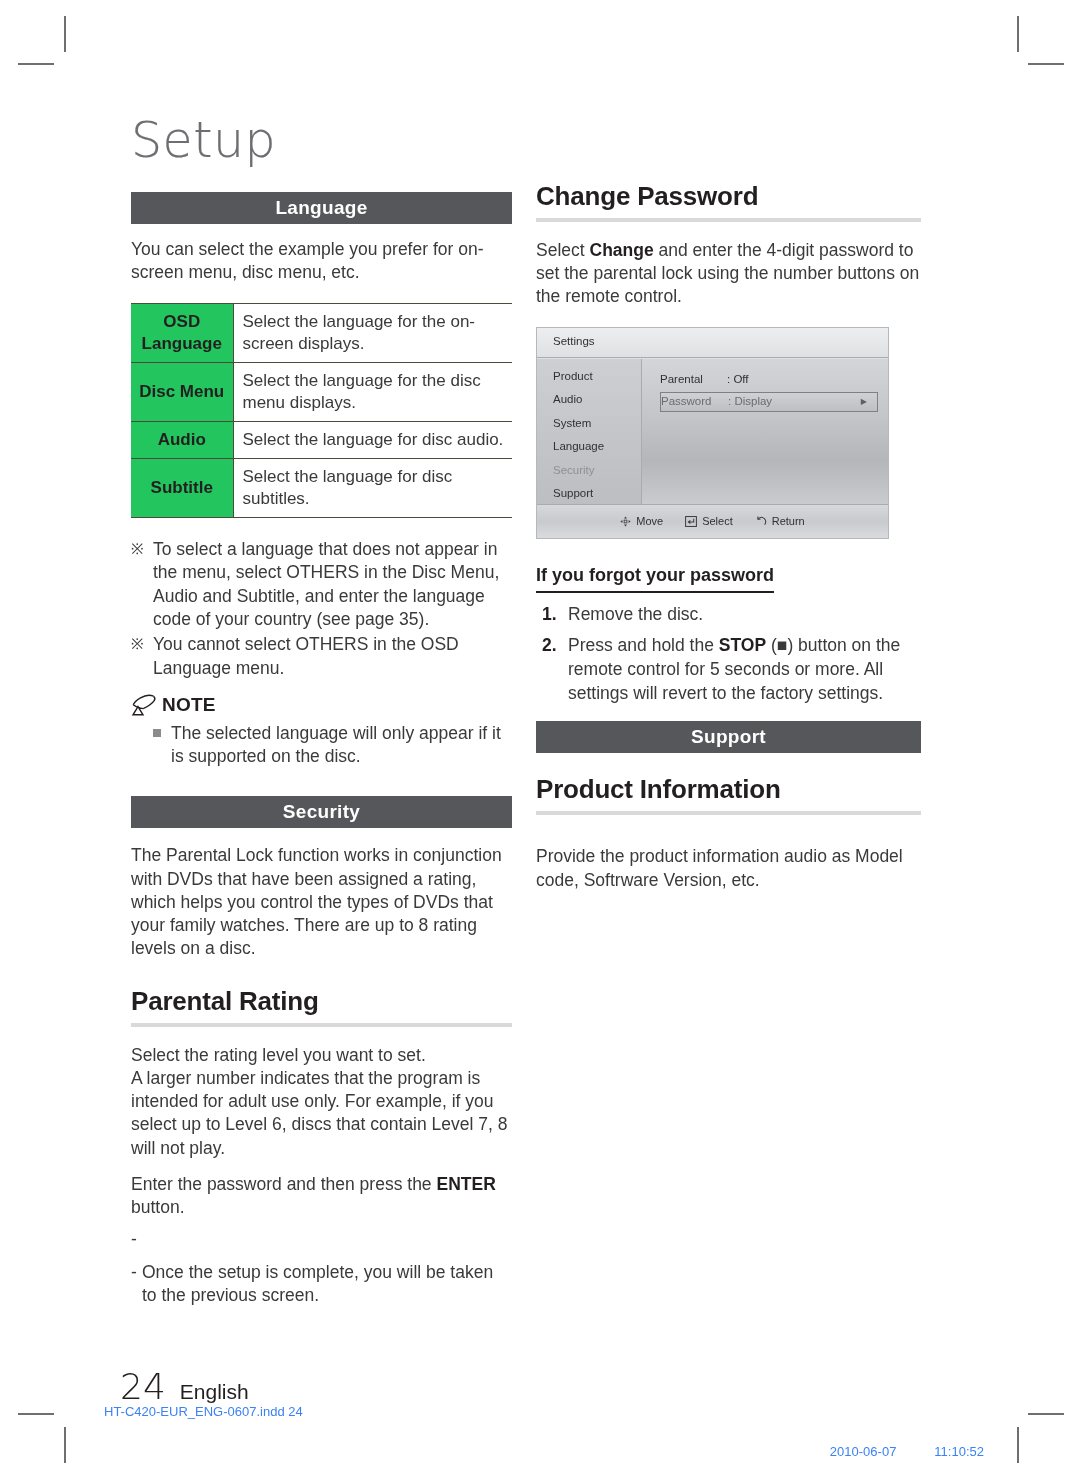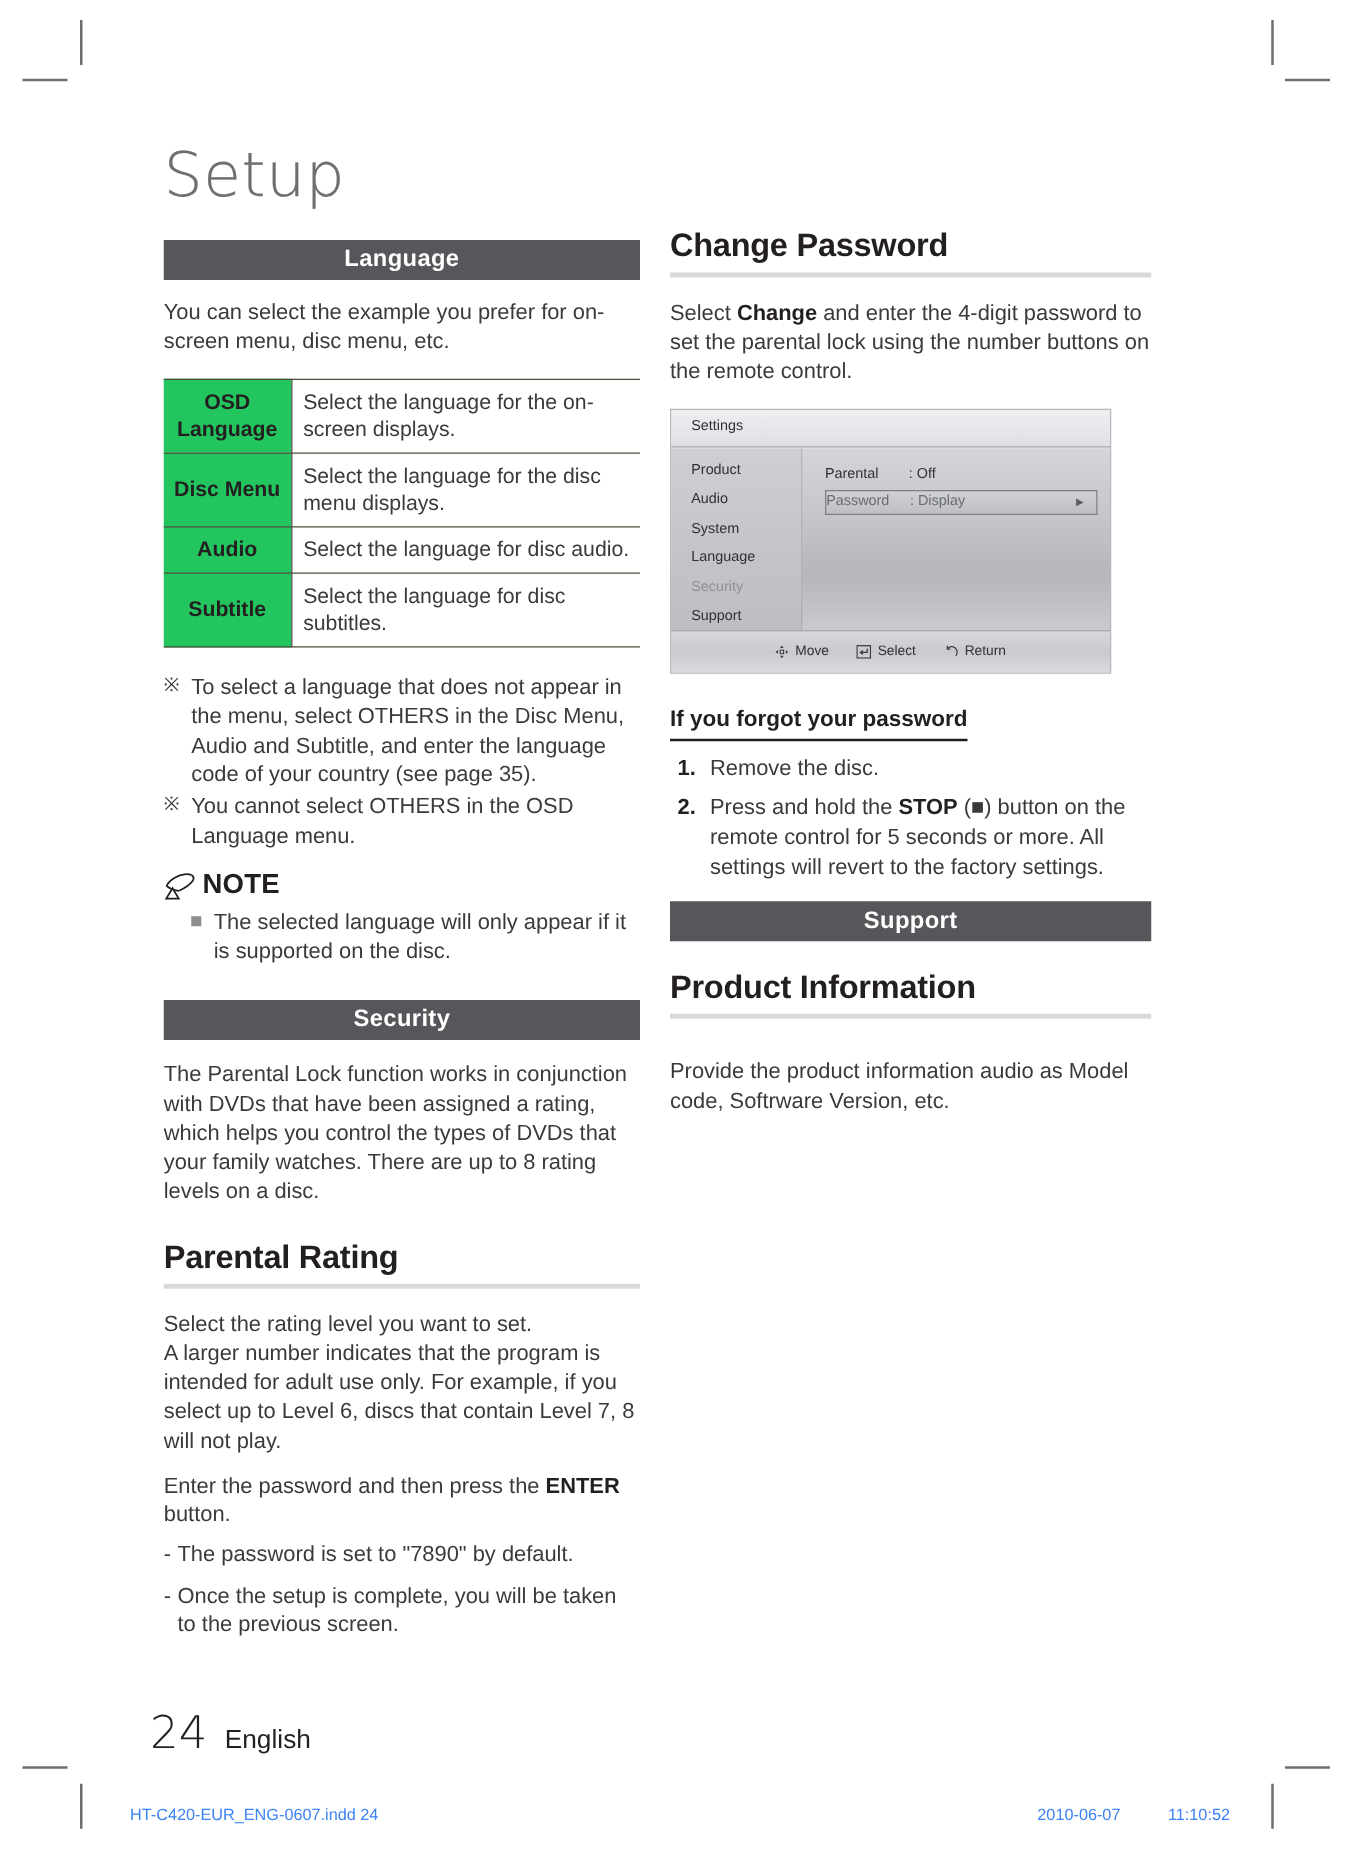--- a/index.html
+++ b/index.html
@@ -135,21 +135,21 @@
   }
   .note-line .txt { flex: 1; }
 
   .note-hdr {
     display: flex;
     align-items: flex-end;
     gap: 5px;
     margin-top: 14px;
   }
   .note-hdr .label {
-    font-size: 22px;
+    font-size: 19px;
     font-weight: bold;
     color: #231f20;
     letter-spacing: 0.2px;
   }
   .pencil-icon { width: 26px; height: 22px; display: block; }
 
   .note-item {
     display: flex;
     margin-top: 6px;
     padding-left: 22px;
@@ -287,21 +287,21 @@
 
   
   .printfooter {
     position: absolute;
     left: 104px; right: 96px; bottom: 20px;
     display: flex;
     justify-content: space-between;
     font-size: 13px;
     color: #3b82f6;
   }
-  .printfooter .right { display: flex; gap: 38px; }
+  .printfooter .right { display: flex; gap: 38px; margin-top: 40px; }
 </style>
 </head>
 <body>
 
 <div class="crop v" style="left:64px; top:16px; height:36px;"></div>
 <div class="crop h" style="left:18px; top:63px; width:36px;"></div>
 <div class="crop v" style="left:1017px; top:16px; height:36px;"></div>
 <div class="crop h" style="left:1028px; top:63px; width:36px;"></div>
 <div class="crop h" style="left:18px; top:1413px; width:36px;"></div>
 <div class="crop v" style="left:64px; top:1427px; height:36px;"></div>
@@ -379,21 +379,20 @@
 
     <p class="body" style="margin-top:17px;">Select the rating level you want to set.</p>
     <p class="body" style="margin-top:0px;">A larger number indicates that the program is intended for adult use only. For example, if you select up to Level 6, discs that contain Level 7, 8 will not play.</p>
 
     <p class="body" style="margin-top:13px;">
       <span>Enter the password and then press the </span><span class="b">ENTER</span><span> button.</span>
     </p>
 
     <div class="dash-line" style="margin-top:9px;">
       <span class="mark">-</span>
-      <span>The password is set to "7890" by default.</span>
     </div>
     <div class="dash-line" style="margin-top:9px;">
       <span class="mark">-</span>
       <span>Once the setup is complete, you will be taken to the previous screen.</span>
     </div>
 
   </div>
 
   <div class="col-right">
 

